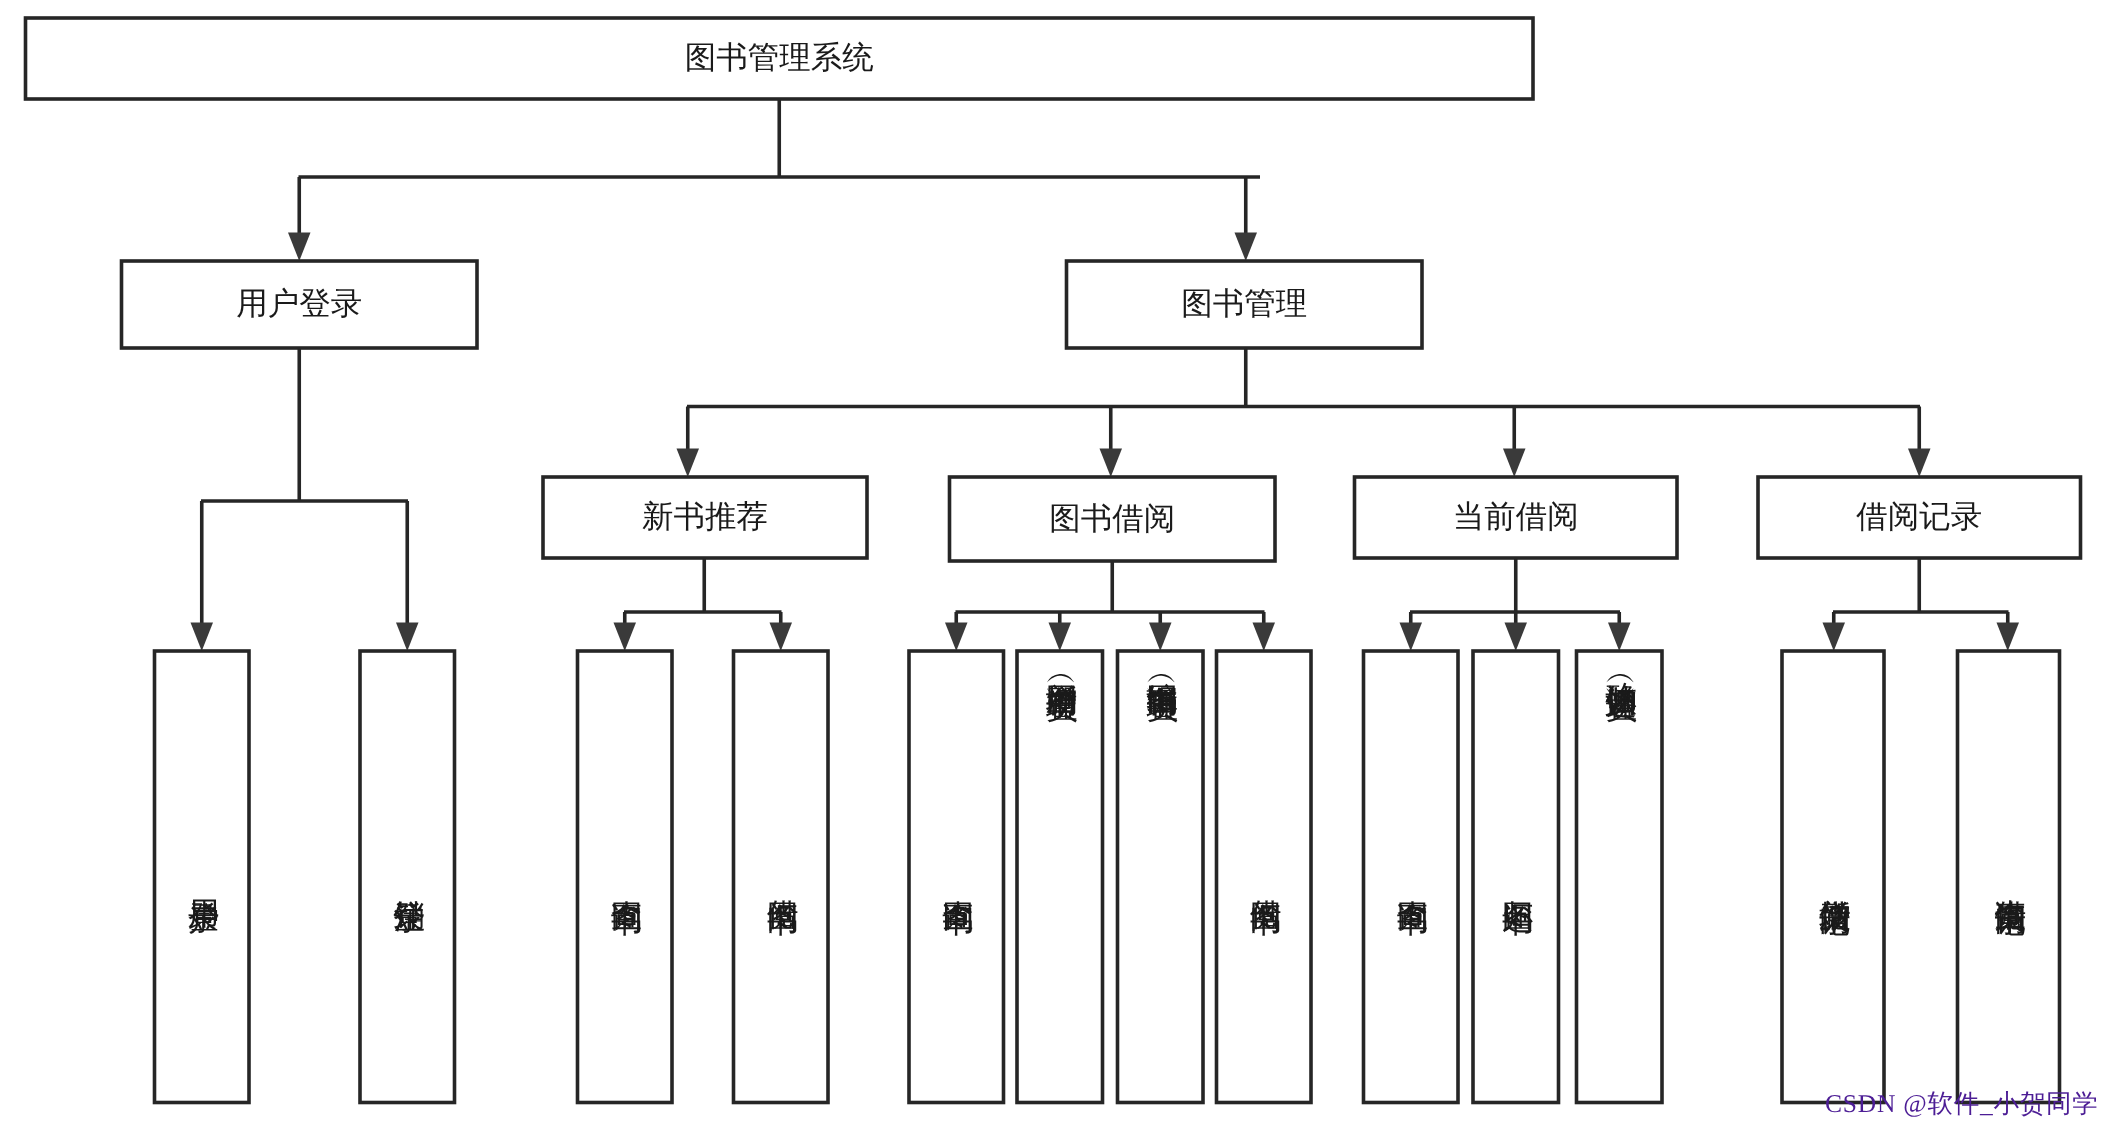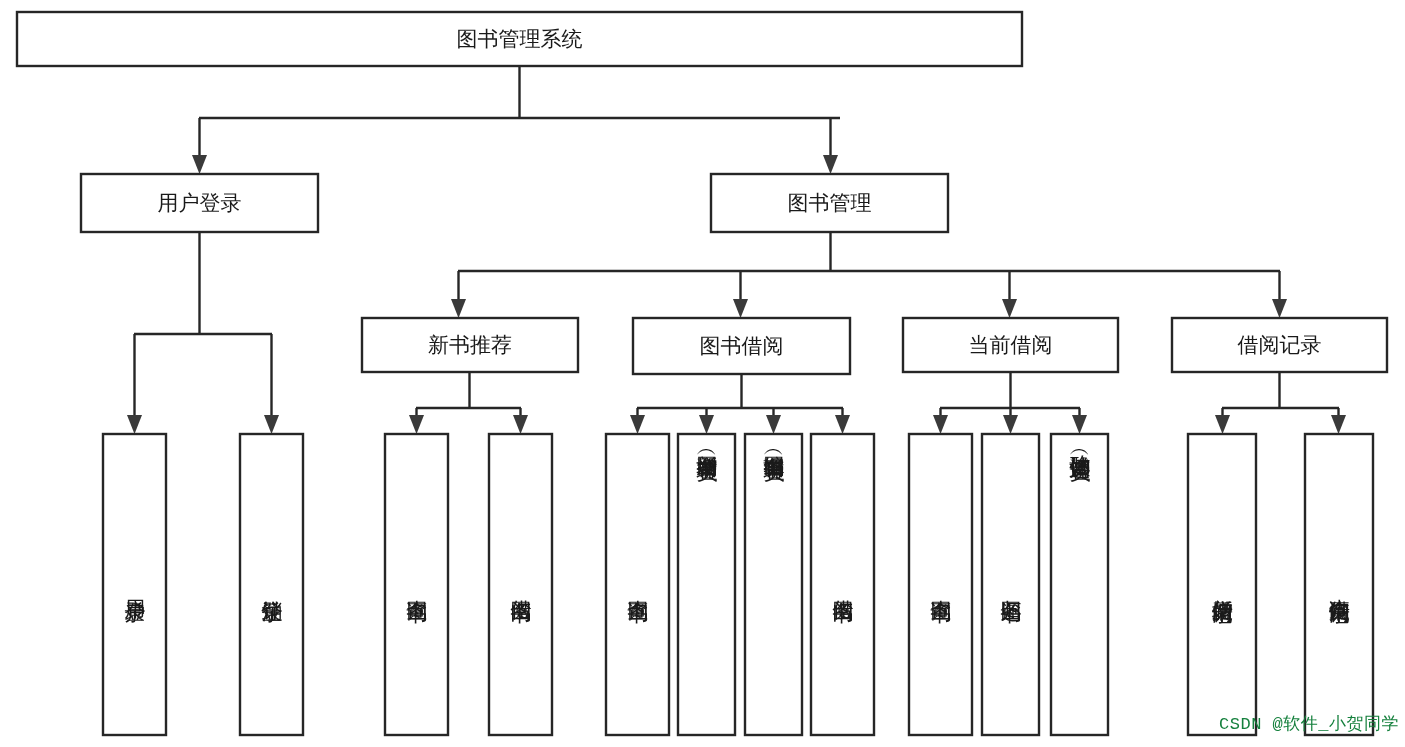--- a/index.html
+++ b/index.html
@@ -60,24 +60,24 @@
     display: flex;
     align-items: center;
     justify-content: center;
     text-align: center;
     white-space: nowrap;
     pointer-events: none;
   }
   .watermark {
     position: absolute;
     right: 6px;
-    bottom: 12px;
-    font-family: Liberation Mono, monospace;
+    bottom: 0;
+    font-family: Liberation Serif, serif;
     font-size: 17px;
-    color: #15803d;
+    color: #4c1d95;
     white-space: nowrap;
     letter-spacing: 0.5px;
   }
 </style>
 </head>
 <body>
 
 <div id="diagram-root">
 
   <svg id="flow-svg" viewBox="0 0 1405 747">

